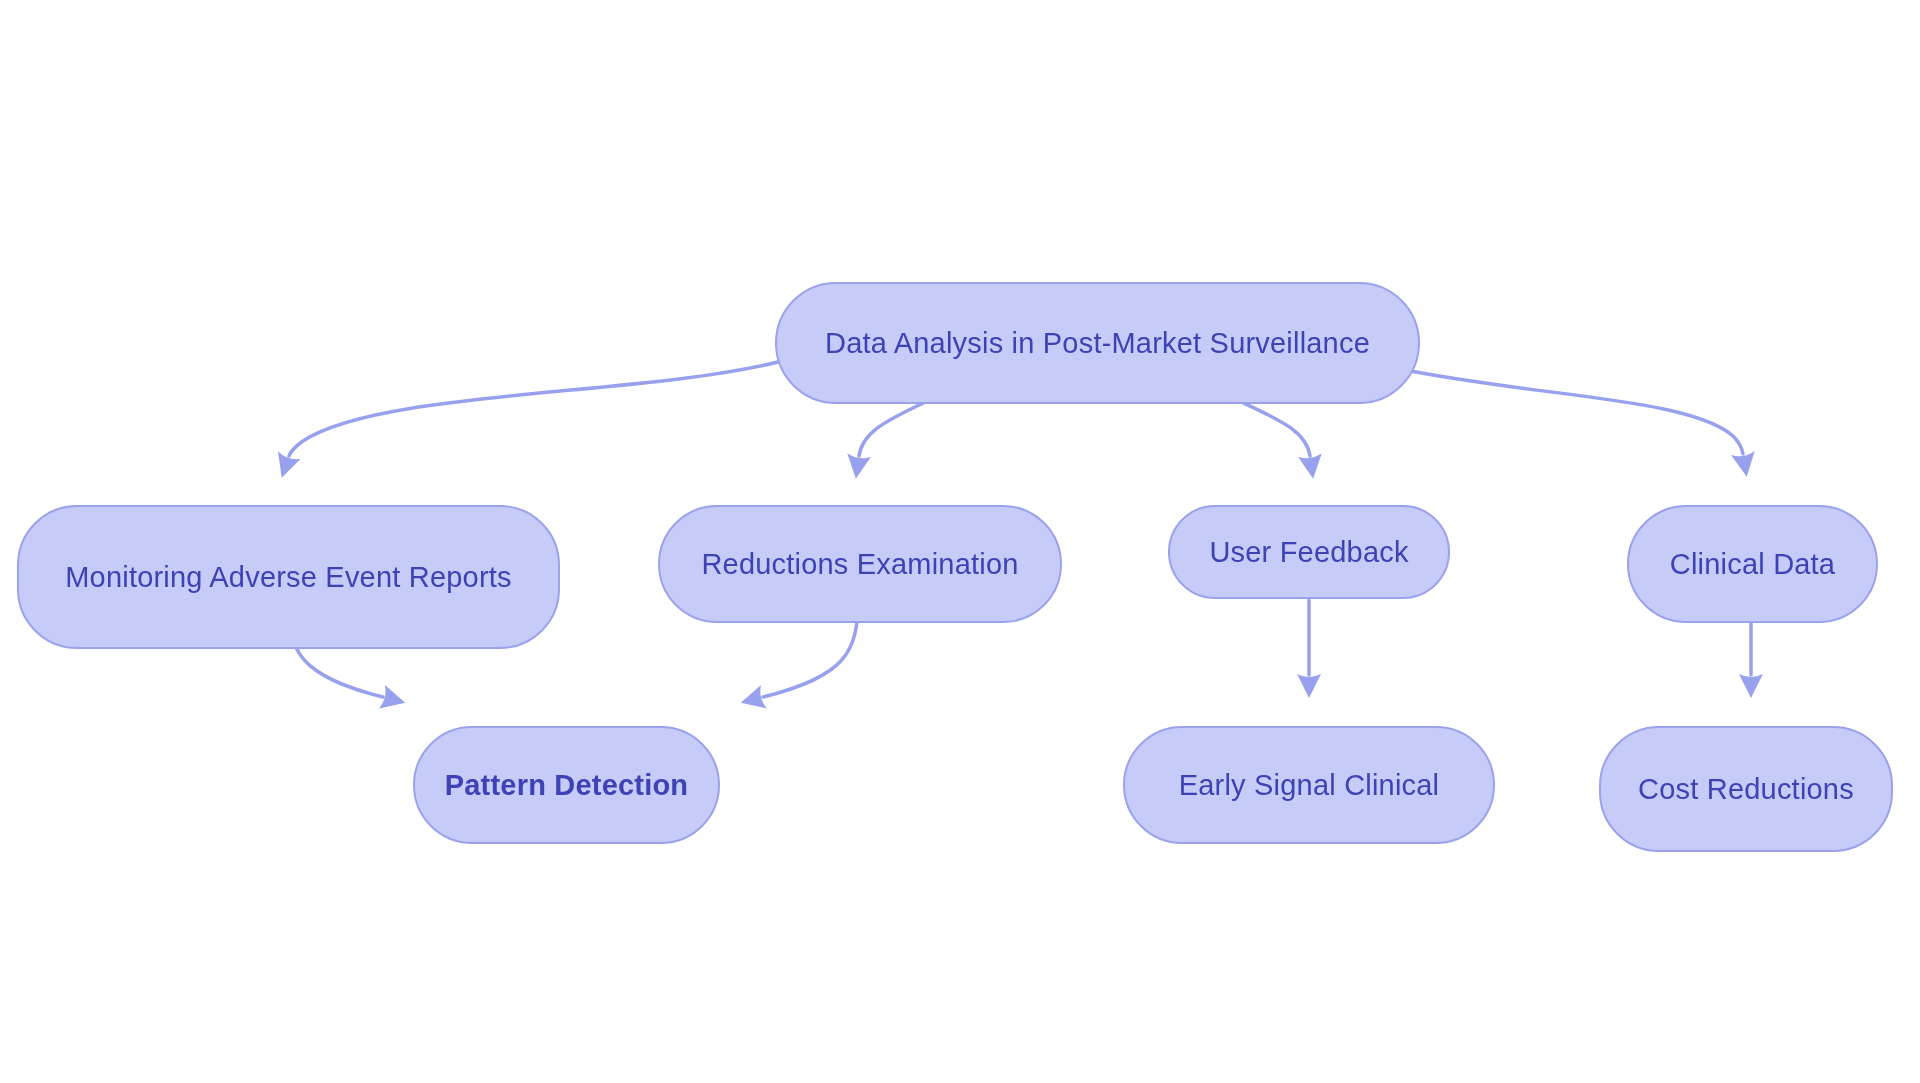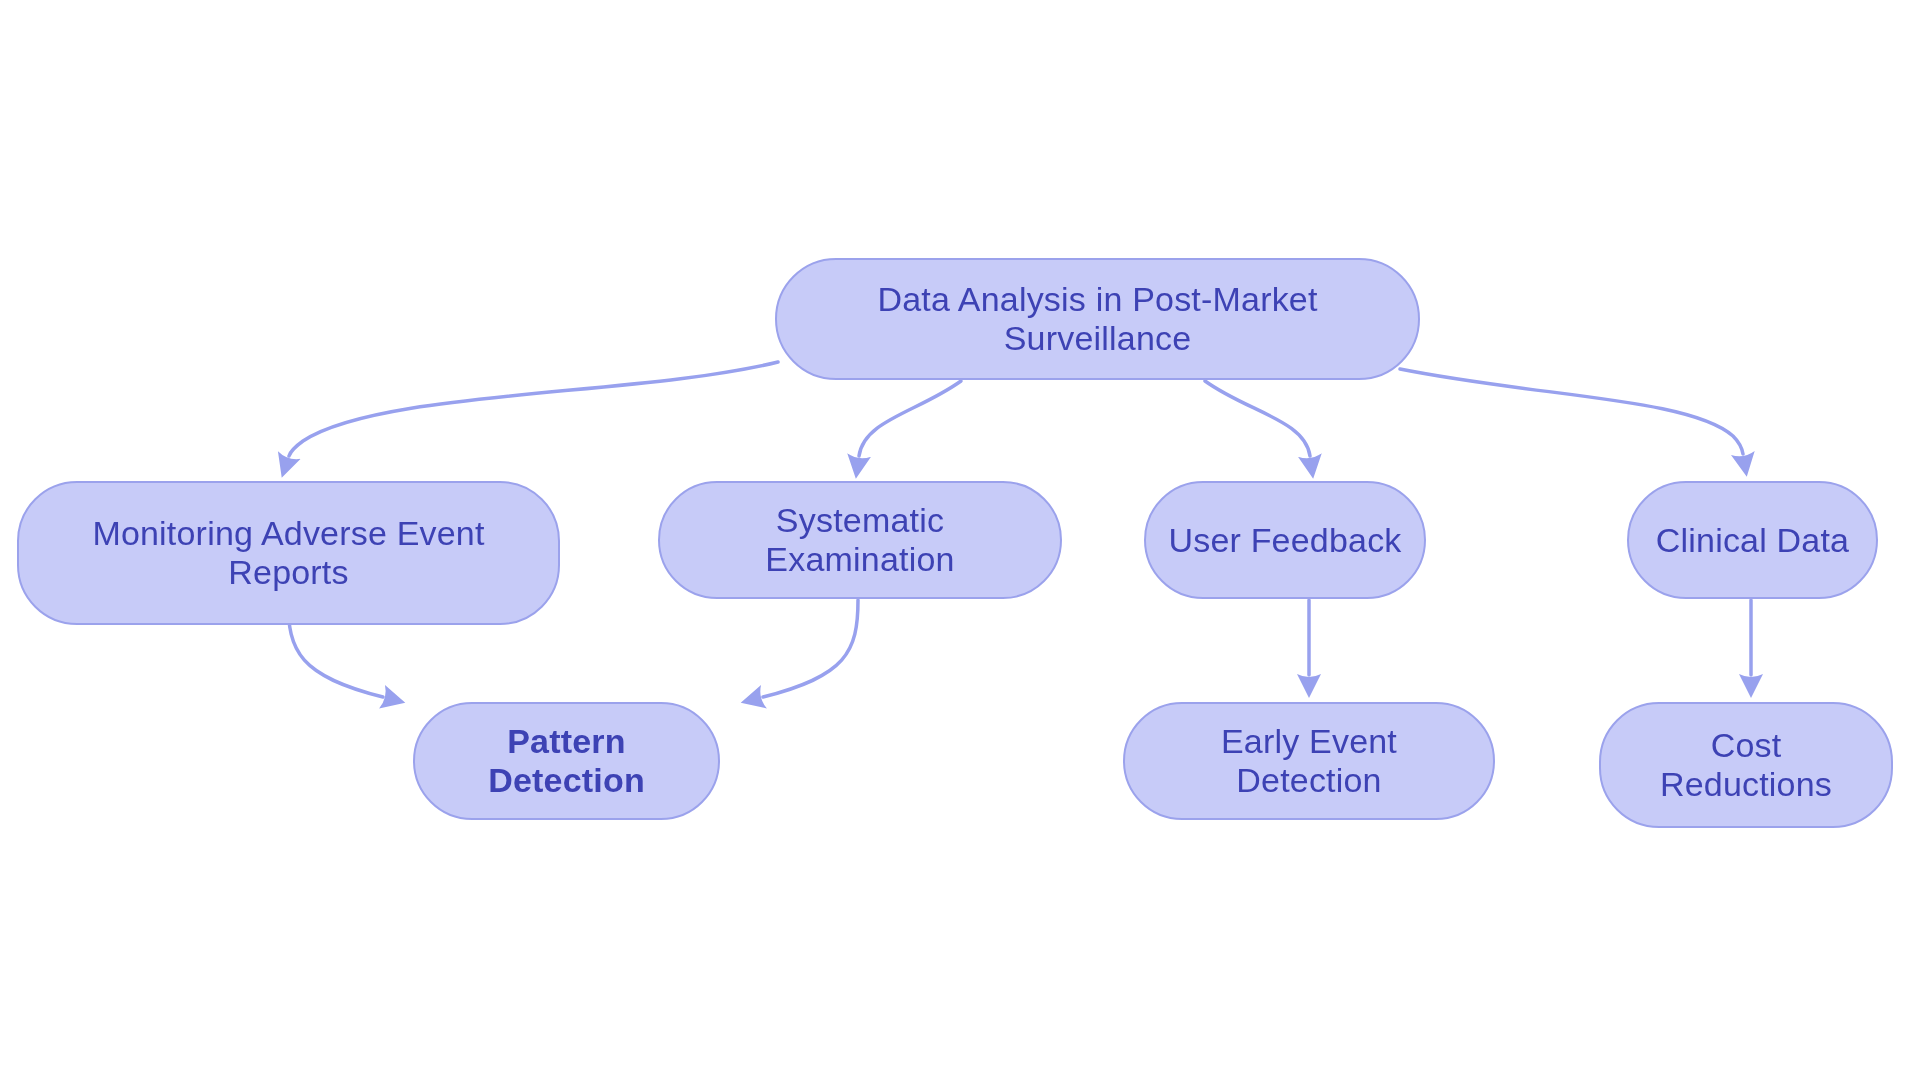--- a/index.html
+++ b/index.html
@@ -27,29 +27,30 @@
     position: absolute;
     box-sizing: border-box;
     display: flex;
     align-items: center;
     justify-content: center;
     text-align: center;
     background: var(--node-fill, #c7cbf8);
     border: 2px solid var(--node-border, #9ba2ec);
     border-radius: 60px;
     color: var(--text, #3d42b4);
-    font-size: 34px;
+    font-size: 29px;
     letter-spacing: 0.2px;
     padding: 16px 20px;
+    margin-top: 24px;
   }
   
   .n-root       { left: 775px;  top: 258px; width: 645px; height: 122px; border-radius: 61px; }
   .n-monitoring { left: 17px;   top: 481px; width: 543px; height: 144px; }
   .n-systematic { left: 658px;  top: 481px; width: 404px; height: 118px; }
-  .n-feedback   { left: 1144px; top: 481px; width: 282px; height: 118px; }
+  .n-feedback   { left: 1168px; top: 481px; width: 282px; height: 94px; }
   .n-clinical   { left: 1627px; top: 481px; width: 251px; height: 118px; }
   .n-pattern    { left: 413px;  top: 702px; width: 307px; height: 118px; font-weight: bold; }
   .n-signal     { left: 1123px; top: 702px; width: 372px; height: 118px; }
   .n-cost       { left: 1599px; top: 702px; width: 294px; height: 126px; }
 </style>
 </head>
 <body>
 
 <div class="canvas">
 
@@ -69,25 +70,25 @@
       <path stroke="#98a1ee" marker-end="url(#arrow)" d="M 858 600 C 858 652, 846 676, 763 697"></path>
       <path stroke="#98a1ee" marker-end="url(#arrow)" d="M 1309 600 L 1309 675"></path>
       <path stroke="#98a1ee" marker-end="url(#arrow)" d="M 1751 600 L 1751 675"></path>
     </g>
   </svg>
 
   <div class="node n-root">Data Analysis in Post-Market Surveillance</div>
 
   <div class="node n-monitoring">Monitoring Adverse Event Reports</div>
 
-  <div class="node n-systematic">Systematic Examination</div>
+  <div class="node n-systematic">Reductions Examination</div>
 
   <div class="node n-feedback">User Feedback</div>
 
   <div class="node n-clinical">Clinical Data</div>
 
   <div class="node n-pattern">Pattern Detection</div>
 
-  <div class="node n-signal">Early Event Detection</div>
+  <div class="node n-signal">Early Signal Clinical</div>
 
   <div class="node n-cost">Cost Reductions</div>
 
 </div>
 
 </body></html>

